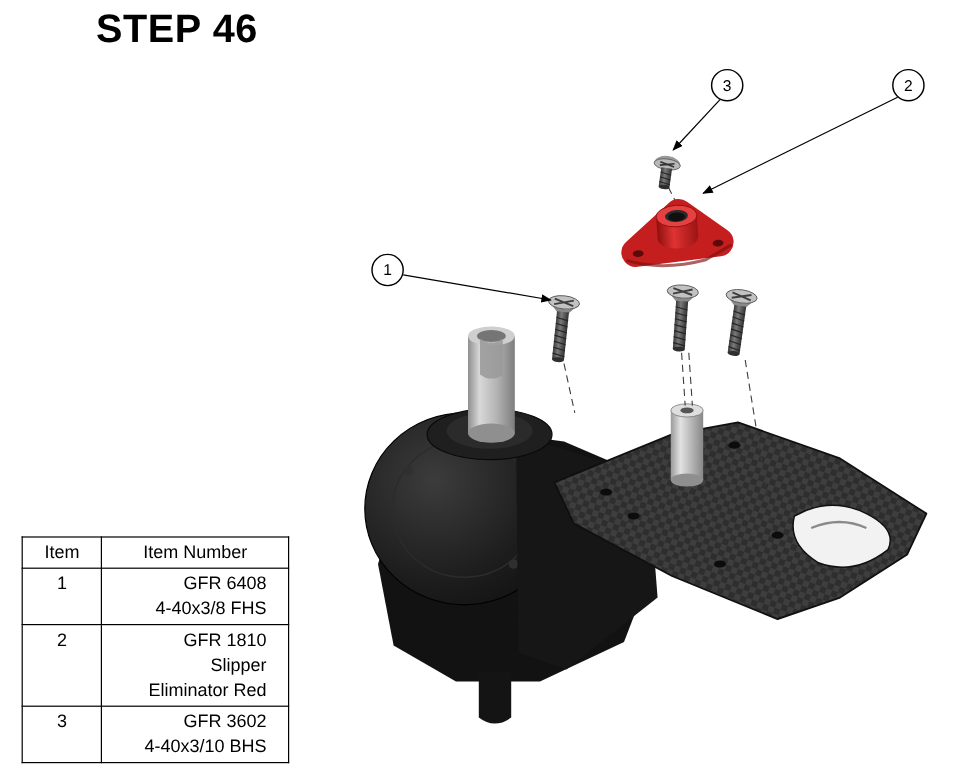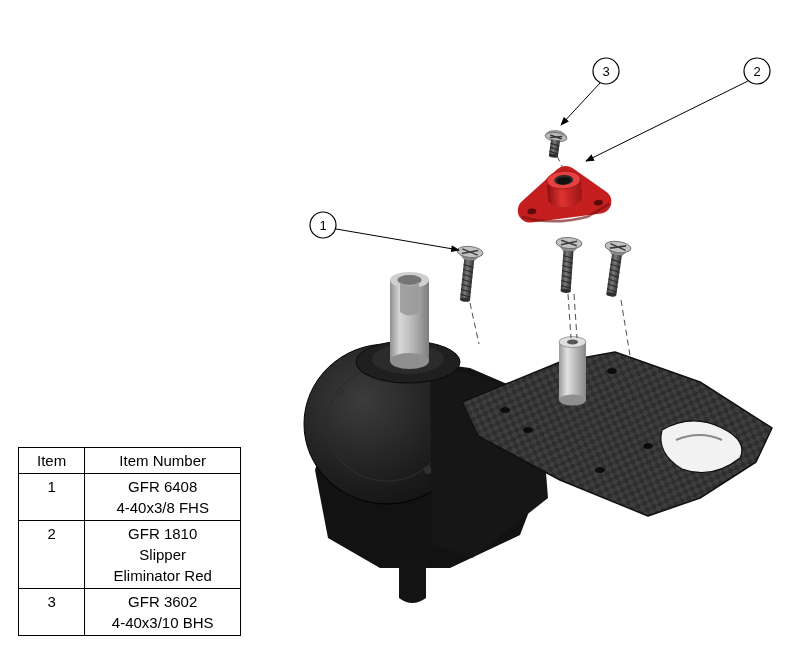--- a/index.html
+++ b/index.html
@@ -32,28 +32,29 @@
     border:1px solid #000;
     padding:2px 18px;
     vertical-align:top;
     line-height:21px;
     font-weight:normal;
   }
   .parts-table th { text-align:center; }
   .col-item { width:58px; }
   .col-part { width:156px; }
   td.item-cell { text-align:center; }
-  td.part-cell { text-align:center;margin-left:25px; }
+  td.part-cell { text-align:right;margin-left:25px; }
   .balloon-text { font-size:13px; fill:#000; }
 </style>
 </head>
 <body>
 
 <div class="page">
 
+  <h1 class="step-title">STEP 46</h1>
 
   <svg class="diagram" width="798" height="645" viewBox="0 0 798 645">
     <defs>
       <marker id="arrow" viewBox="0 0 10 8" refX="9" refY="4" markerWidth="9" markerHeight="7" orient="auto-start-reverse">
         <path d="M0,0 L10,4 L0,8 Z" fill="#000"></path>
       </marker>
       <linearGradient id="grayCyl" x1="0" y1="0" x2="1" y2="0">
         <stop offset="0" stop-color="#8f8f8f"></stop>
         <stop offset="0.25" stop-color="#d8d8d8"></stop>
         <stop offset="0.6" stop-color="#b5b5b5"></stop>

